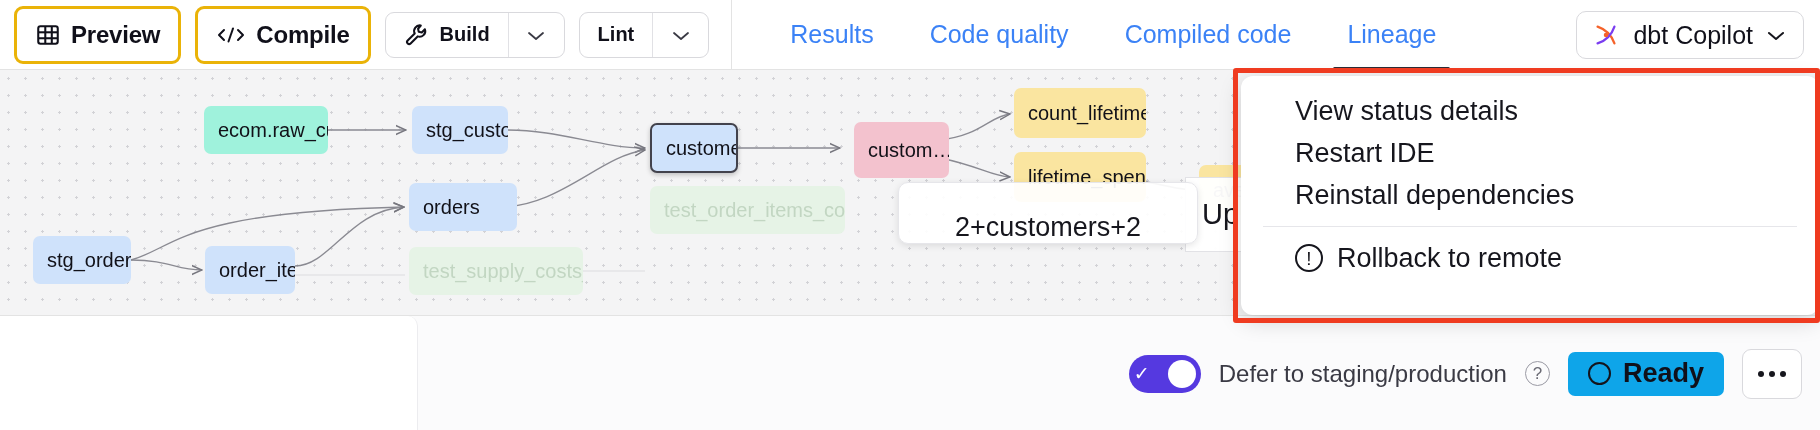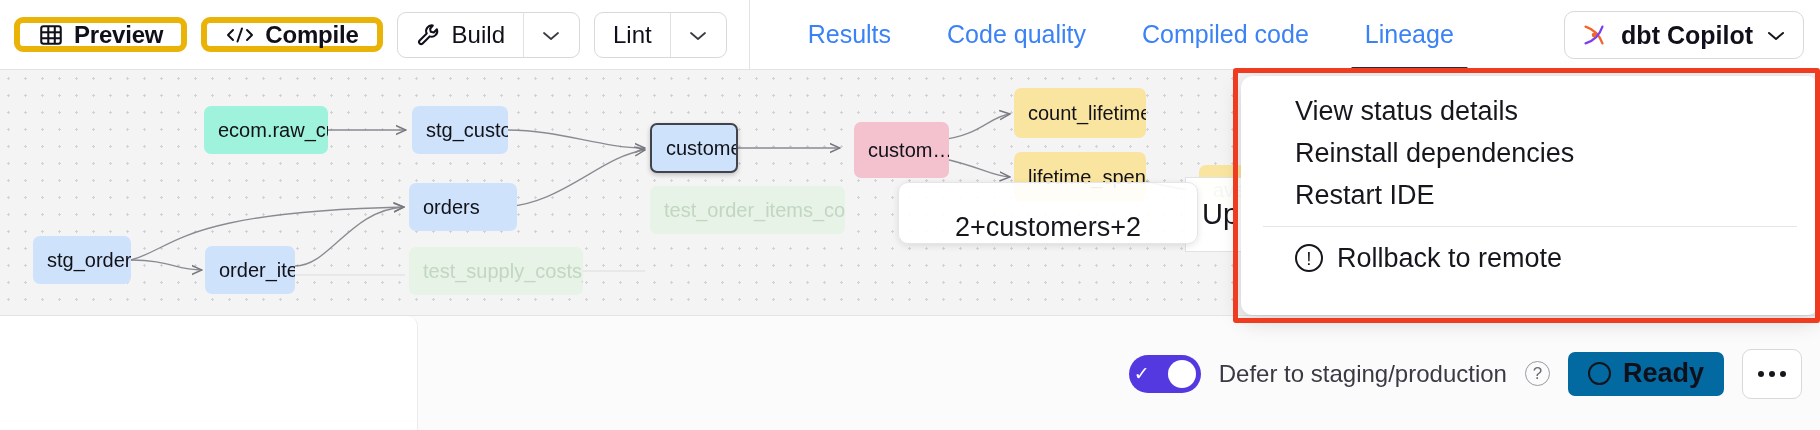--- a/index.html
+++ b/index.html
@@ -13,31 +13,31 @@
 
   
   .toolbar {
     position: absolute; left: 0; top: 0; width: 1820px; height: 70px;
     background: #ffffff; display: flex; align-items: center;
     border-bottom: 1px solid #e3e3e3;
   }
   .tb-left { display: flex; align-items: center; gap: 14px; padding-left: 14px; height: 70px; }
   .btn {
     display: flex; align-items: center; gap: 10px;
-    height: 35px; padding: 0 18px;
-    border: 6px solid #eab308; border-radius: 9px;
+    height: 58px; padding: 0 18px;
+    border: 3px solid #eab308; border-radius: 9px;
     background: #fff; color: #10101a;
     font-size: 24px; font-weight: 700; letter-spacing: -0.2px;
     white-space: nowrap; cursor: pointer;
   }
   .btn-split { display: flex; align-items: stretch; border: 1px solid #d9d9dd; border-radius: 9px; background:#fff; height: 46px; }
   .btn-split .main {
     display: flex; align-items: center; gap: 10px;
     padding: 0 18px; border: none; background: transparent;
-    font-size: 24px; font-weight: 400; color: #10101a; cursor: pointer;
+    font-size: 20px; font-weight: 700; color: #10101a; cursor: pointer;
     font-family: "Liberation Sans", sans-serif;
     justify-content: center;
   }
   .btn-split .caret {
     width: 56px; display: flex; align-items: center; justify-content: center;
     border-left: 1px solid #e1e1e5; cursor: pointer;
   }
   .ico { display: inline-flex; align-items: center; justify-content: center; }
 
   .tb-divider { width: 1px; height: 70px; background: #e3e3e3; margin-left: 22px; }
@@ -51,21 +51,21 @@
   .tab.active::after {
     content: ""; position: absolute; left: 14px; right: 14px; bottom: 0;
     height: 3px; background: #2b2b35; border-radius: 2px;
   }
 
   .copilot {
     position: absolute; right: 16px; top: 11px;
     display: flex; align-items: center; gap: 12px;
     height: 48px; padding: 0 16px 0 14px;
     border: 1px solid #d9d9dd; border-radius: 10px; background: #fff;
-    font-size: 25px; font-weight: 700; color: #10101a; cursor: pointer;
+    font-size: 25px; font-weight: 400; color: #10101a; cursor: pointer;
   }
 
   
   .canvas {
     position: absolute; left: 0; top: 70px; width: 1820px; height: 245px;
     background-color: #f4f4f5;
     background-image: radial-gradient(#d2d2d6 1.1px, transparent 1.1px);
     background-size: 17px 17px;
     overflow: hidden;
   }
@@ -120,21 +120,21 @@
   .toggle .knob { width: 28px; height: 28px; border-radius: 50%; background: #fff; order: 2; }
   .toggle .chk { order: 1; color: #fff; font-size: 19px; line-height: 1; }
   .defer-label { font-size: 24px; color: #3a3a44; white-space: nowrap; }
   .help-icon {
     width: 25px; height: 25px; border-radius: 50%; border: 1.8px solid #9a9aa4;
     color: #6a6a74; font-size: 17px; display: flex; align-items: center;
     justify-content: center; cursor: pointer; flex: none;
   }
   .ready-badge {
     display: flex; align-items: center; gap: 12px;
-    background: #0369a1; border-radius: 7px; padding: 0 20px; height: 44px;
+    background: #0ea5e9; border-radius: 7px; padding: 0 20px; height: 44px;
     font-size: 27px; font-weight: 700; color: #10101a; cursor: pointer;
   }
   .ready-dot { width: 23px; height: 23px; border-radius: 50%; border: 2.2px solid #14141c; flex: none; }
   .dots-btn {
     width: 60px; height: 50px; border: 1px solid #d9d9dd; border-radius: 9px;
     background: #fff; display: flex; align-items: center; justify-content: center;
     gap: 5px; cursor: pointer;
   }
   .dots-btn i { width: 6px; height: 6px; border-radius: 50%; background: #16161d; display: block; }
 
@@ -360,24 +360,24 @@
         <i></i>
       </div>
     </div>
   </div>
 
   <div class="menu">
     <div class="menu-item">
       <span>View status details</span>
     </div>
     <div class="menu-item">
+      <span>Restart IDE</span>
+    </div>
+    <div class="menu-item">
       <span>Reinstall dependencies</span>
-    </div>
-    <div class="menu-item">
-      <span>Restart IDE</span>
     </div>
     <div class="menu-sep"></div>
     <div class="menu-item">
       <span class="alert-icon">!</span>
       <span>Rollback to remote</span>
     </div>
   </div>
 
   <div class="menu-highlight"></div>
 

